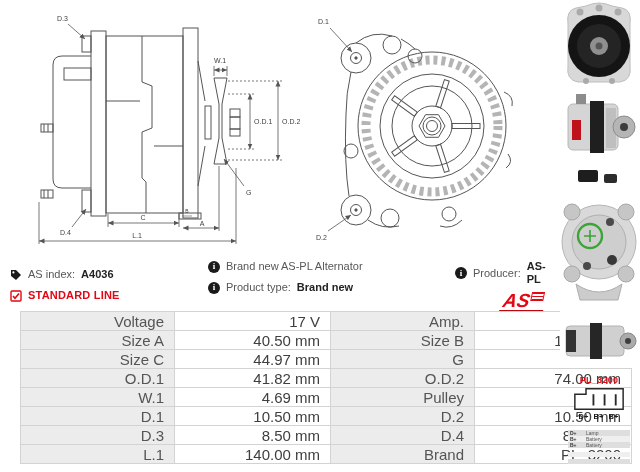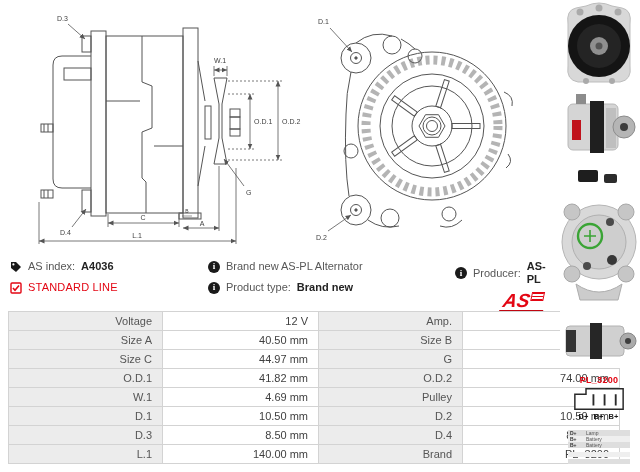--- a/index.html
+++ b/index.html
@@ -10,44 +10,44 @@
   
   .drawing{position:absolute;}
   #side-view{left:6px;top:6px;}
   #rear-view{left:302px;top:4px;}
   .dt{font-size:7px;fill:#3f3f3f;}
   .dts{font-size:5px;fill:#3f3f3f;}
 
   
   .info-bar{position:absolute;left:0;top:255px;width:556px;height:54px;display:flex;}
   .info-col{display:flex;flex-direction:column;gap:8px;padding-top:5px;box-sizing:border-box;}
-  .col1{width:208px;padding-left:10px;}
+  .col1{width:208px;padding-left:10px;margin-top:8px;}
   .col2{width:247px;}
   .col3{flex:1;}
   .info-row{display:flex;align-items:center;gap:6px;font-size:11px;color:#575757;line-height:13px;}
   .bold{font-weight:bold;color:#232323;}
-  .redline{color:#e30613;font-weight:normal;letter-spacing:.2px;}
+  .redline{color:#e30613;font-weight:bold;letter-spacing:.2px;}
   .info-icon{display:inline-flex;align-items:center;justify-content:center;width:12px;height:12px;
              border-radius:50%;background:#1a1a1a;color:#fff;font-size:9px;font-weight:bold;
              font-family:"Liberation Serif",serif;flex:0 0 12px;}
   .icon-svg{flex:0 0 auto;display:block;}
 
   
   .as-logo{margin-left:42px;margin-top:-2px;width:52px;text-align:center;}
   .as-logo-main{position:relative;display:inline-block;transform:skewX(-12deg);
                 font-weight:900;font-style:italic;font-size:19px;color:#e30613;line-height:18px;
                 border-bottom:2px solid #c00511;padding:0 2px;}
   .as-flag{display:inline-block;width:11px;height:7px;margin-left:1px;
            background:repeating-linear-gradient(180deg,#e30613 0 1.5px,#fff 1.5px 3px);
            border:0.5px solid #e30613;vertical-align:top;}
   .as-tagline{font-size:4px;color:#e30613;letter-spacing:.2px;margin-top:1px;white-space:nowrap;}
 
   
-  .spec-table{position:absolute;left:8px;top:311px;width:527px;border-collapse:collapse;
-              font-size:11px;table-layout:fixed;}
+  .spec-table{position:absolute;left:20px;top:311px;width:527px;border-collapse:collapse;
+              font-size:15px;table-layout:fixed;}
   .spec-table td{border:1px solid #d3d3d3;height:18px;padding:0 10px;text-align:right;
                  overflow:hidden;white-space:nowrap;}
   .spec-table td.lbl{background:#ececec;color:#555;}
   .spec-table td.val{background:#fff;color:#3f3f3f;}
   .w1c{width:133px;} .w2c{width:135px;} .w3c{width:123px;} .w4c{width:136px;}
 
   
   .sidebar{position:absolute;left:558px;top:0;width:82px;height:472px;display:flex;
            flex-direction:column;align-items:center;}
   .photo{width:78px;background:#fff;}
@@ -212,21 +212,21 @@
         <span class="as-logo-main"><span>AS</span><span class="as-flag"></span></span>
         <div class="as-tagline">Alternators, Starters &amp; Parts</div>
       </div>
     </div>
   </div>
 
   <table class="spec-table">
     <tbody>
       <tr>
         <td class="lbl w1c">Voltage</td>
-        <td class="val w2c">12 V</td>
+        <td class="val w2c">17 V</td>
         <td class="lbl w3c">Amp.</td>
         <td class="val w4c">70 A</td>
       </tr>
       <tr>
         <td class="lbl">Size A</td>
         <td class="val">40.50 mm</td>
         <td class="lbl">Size B</td>
         <td class="val">10.00 mm</td>
       </tr>
       <tr>

